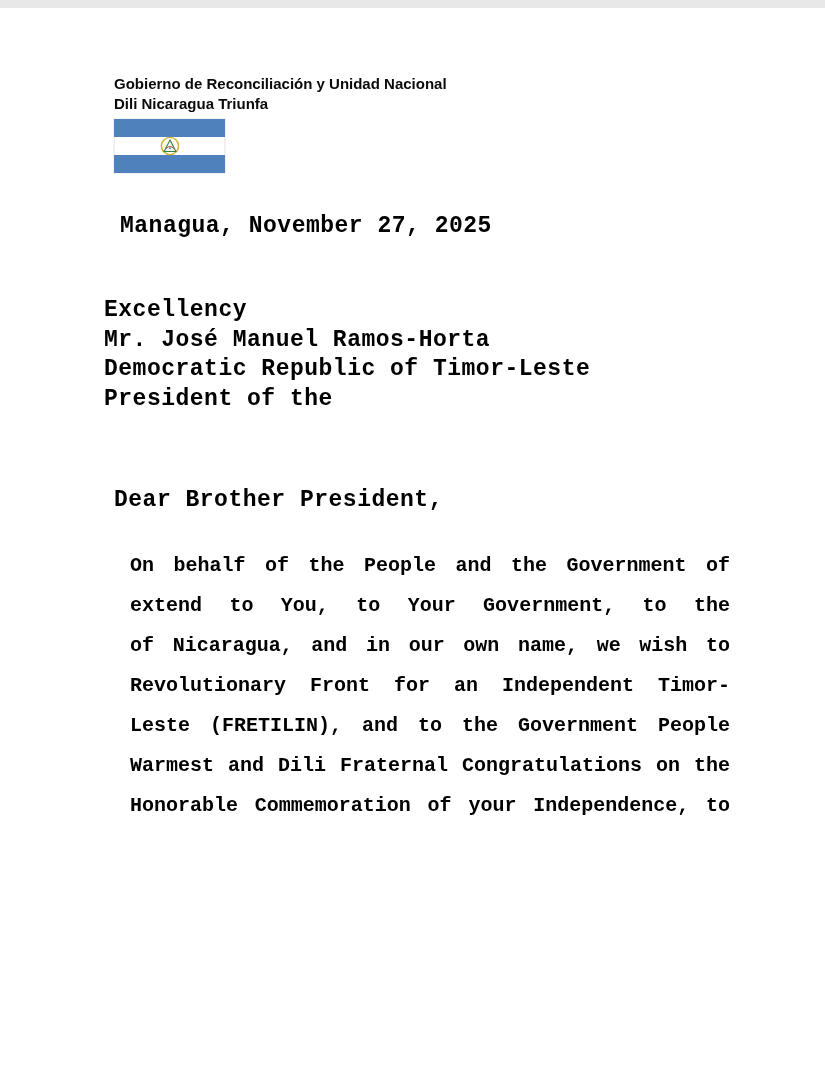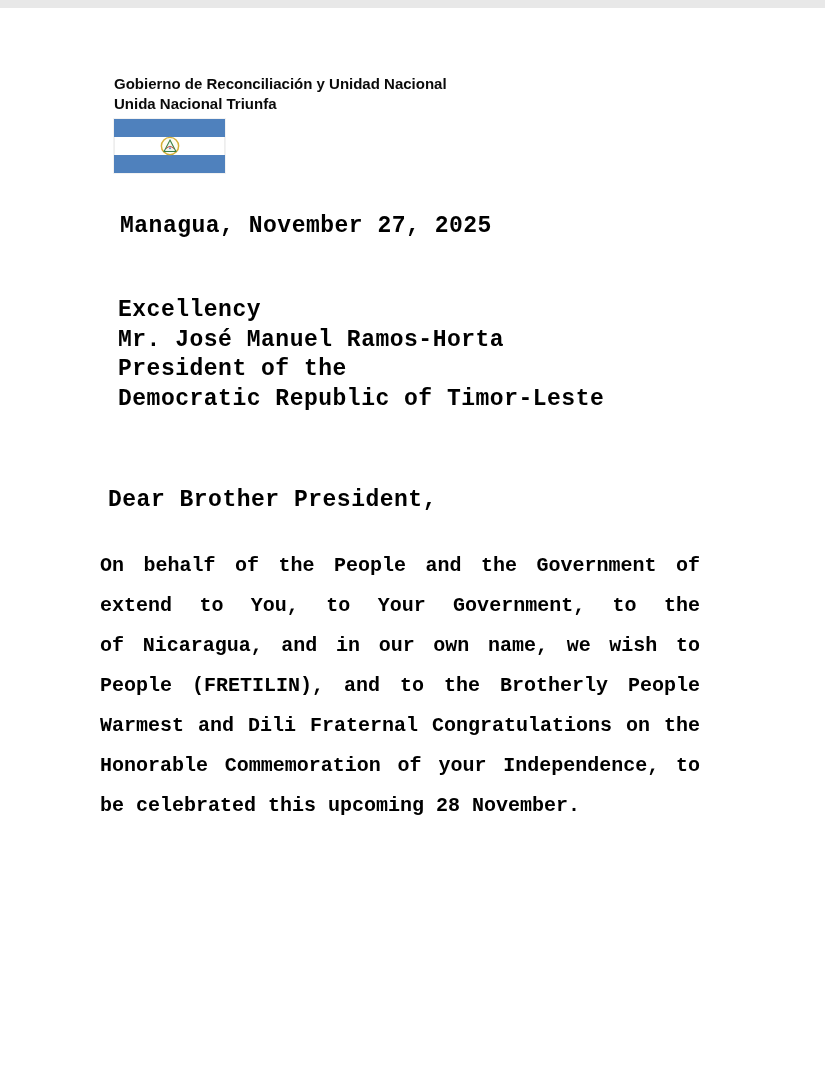--- a/index.html
+++ b/index.html
@@ -51,39 +51,39 @@
     position: absolute;
     left: 120px;
     top: 205px;
     font-weight: bold;
     font-size: 23px;
     letter-spacing: 0.5px;
     white-space: nowrap;
   }
   .recipient {
     position: absolute;
-    left: 118px;
+    left: 104px;
     top: 288px;
     font-weight: bold;
     font-size: 23px;
     line-height: 29.5px;
     letter-spacing: 0.5px;
   }
   .salutation {
     position: absolute;
-    left: 108px;
+    left: 114px;
     top: 479px;
     font-weight: bold;
     font-size: 23px;
     letter-spacing: 0.5px;
     white-space: nowrap;
   }
   .letter-body {
     position: absolute;
-    left: 100px;
+    left: 130px;
     top: 538px;
     width: 600px;
     font-weight: bold;
     font-size: 20px;
     line-height: 40px;
   }
   .body-line {
     text-align: justify;
     text-align-last: justify;
     white-space: normal;
@@ -94,49 +94,49 @@
     text-align-last: left;
   }
 </style>
 </head>
 <body>
 
 <div class="page">
 
   <div class="letterhead">
     <div>Gobierno de Reconciliación y Unidad Nacional</div>
-    <div>Unida Nacional Triunfa</div>
+    <div>Dili Nicaragua Triunfa</div>
   </div>
 
   <div class="flag">
     <div class="stripe" style="background-color: rgb(79, 129, 189);"></div>
     <div class="stripe stripe-white" style="background-color: rgb(255, 255, 255);"></div>
     <div class="stripe" style="background-color: rgb(79, 129, 189);"></div>
     <svg class="emblem" viewBox="0 0 22 22" aria-hidden="true">
       <circle cx="11" cy="11" r="9.5" fill="#fdfdf2" stroke="#d4af37" stroke-width="1.6"></circle>
       <polygon points="11,4.5 17.5,17 4.5,17" fill="#eef6ee" stroke="#3a7d44" stroke-width="1.2"></polygon>
       <path d="M7 14 A4.5 4.5 0 0 1 15 14" fill="none" stroke="#c0392b" stroke-width="1"></path>
       <circle cx="11" cy="13.5" r="1" fill="#4f81bd"></circle>
     </svg>
   </div>
 
   <div class="date-line">Managua, November 27, 2025</div>
 
   <div class="recipient">
     <div>Excellency</div>
     <div>Mr. José Manuel Ramos-Horta</div>
+    <div>Democratic Republic of Timor-Leste</div>
     <div>President of the</div>
-    <div>Democratic Republic of Timor-Leste</div>
   </div>
 
   <div class="salutation">Dear Brother President,</div>
 
   <div class="letter-body">
     <div class="body-line">On behalf of the People and the Government of</div>
     <div class="body-line">extend to You, to Your Government, to the</div>
     <div class="body-line">of Nicaragua, and in our own name, we wish to</div>
-    <div class="body-line">People (FRETILIN), and to the Brotherly People</div>
+    <div class="body-line">Revolutionary Front for an Independent Timor-</div>
+    <div class="body-line">Leste (FRETILIN), and to the Government People</div>
     <div class="body-line">Warmest and Dili Fraternal Congratulations on the</div>
     <div class="body-line">Honorable Commemoration of your Independence, to</div>
-    <div class="body-line last">be celebrated this upcoming 28 November.</div>
   </div>
 
 </div>
 
 </body></html>

